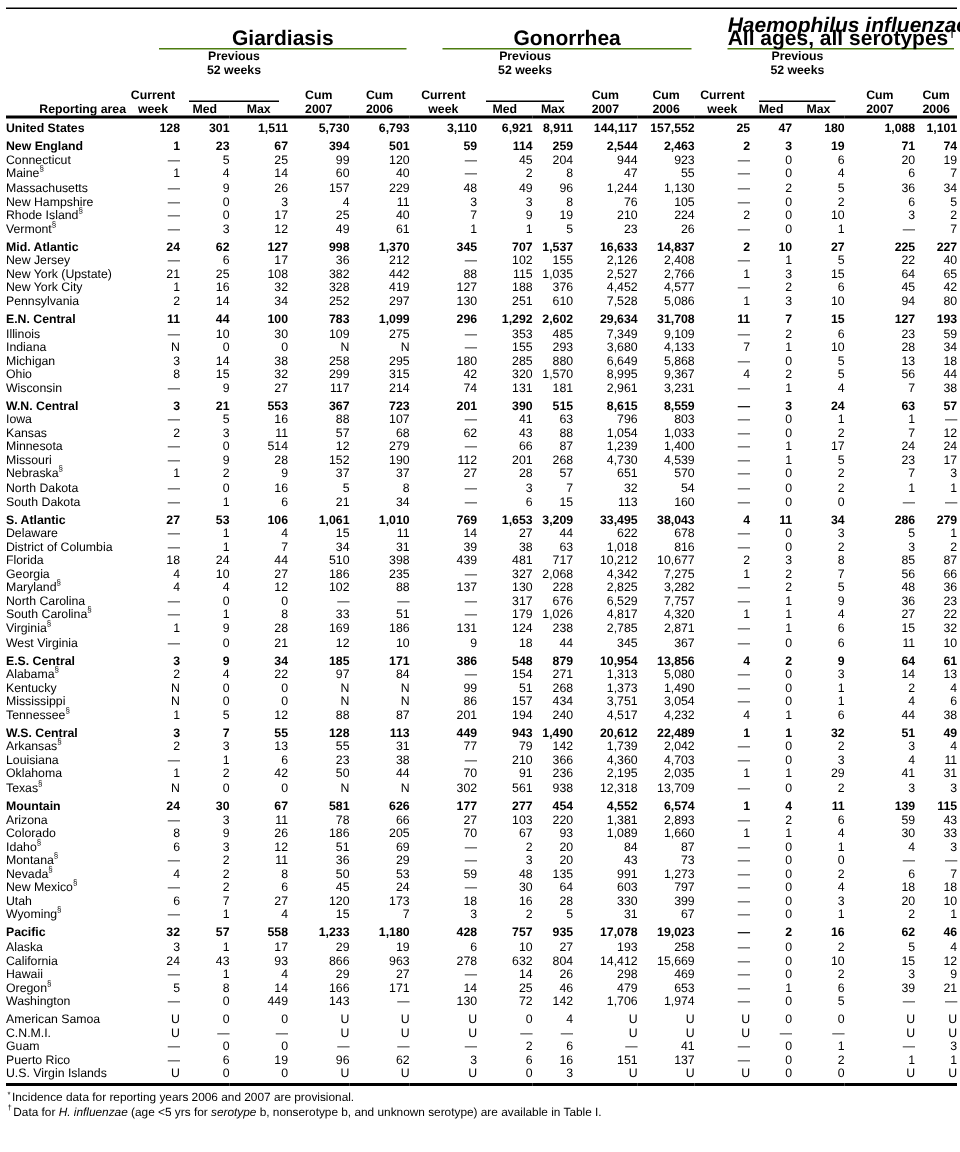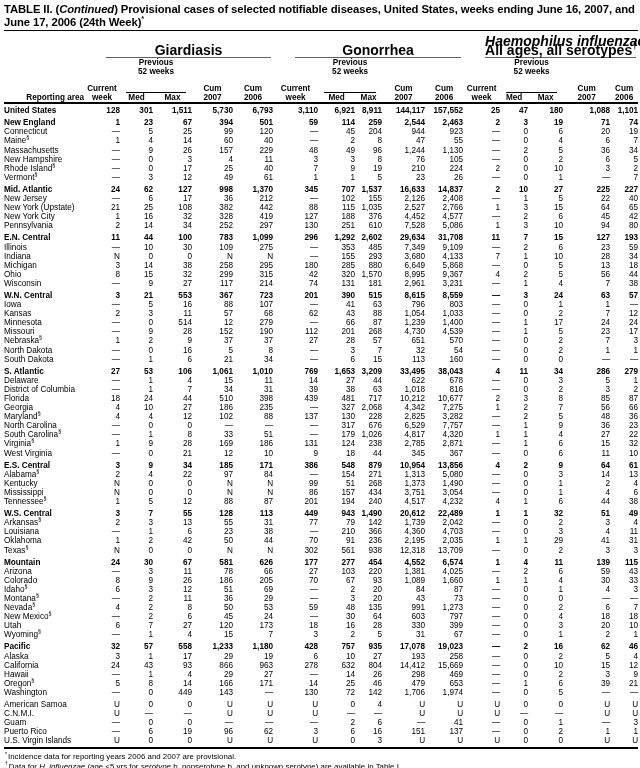--- a/index.html
+++ b/index.html
@@ -60,21 +60,20 @@
   .fn {
     font-size: 7.9px; line-height: 9.4px;
     padding-left: 6px; text-indent: -6px; white-space: nowrap;
   }
   .fn sup.mk { margin-right: 1px; }
 </style>
 </head>
 <body>
 
 <div class="page">
-  <div class="title"><span>TABLE II. (</span><span class="i">Continued</span><span>) Provisional cases of selected notifiable diseases, United States, weeks ending June 16, 2007, and June 17, 2006 (24th Week)</span><sup>*</sup></div>
   <div class="title-rule"></div>
   <table class="nt">
       <colgroup>
         <col style="width: 80px;">
         <col style="width: 36px;">
         <col style="width: 33px;">
         <col style="width: 39px;">
         <col style="width: 41px;">
         <col style="width: 40px;">
         <col style="width: 45px;">
@@ -1043,21 +1042,21 @@
           <td class="area">Arizona</td>
           <td class="num">—</td>
           <td class="num">3</td>
           <td class="num">11</td>
           <td class="num">78</td>
           <td class="num">66</td>
           <td class="num">27</td>
           <td class="num">103</td>
           <td class="num">220</td>
           <td class="num">1,381</td>
-          <td class="num">4,025</td>
+          <td class="num">2,893</td>
           <td class="num">—</td>
           <td class="num">2</td>
           <td class="num">6</td>
           <td class="num">59</td>
           <td class="num">43</td>
         </tr>
         <tr>
           <td class="area">Colorado</td>
           <td class="num">8</td>
           <td class="num">9</td>

